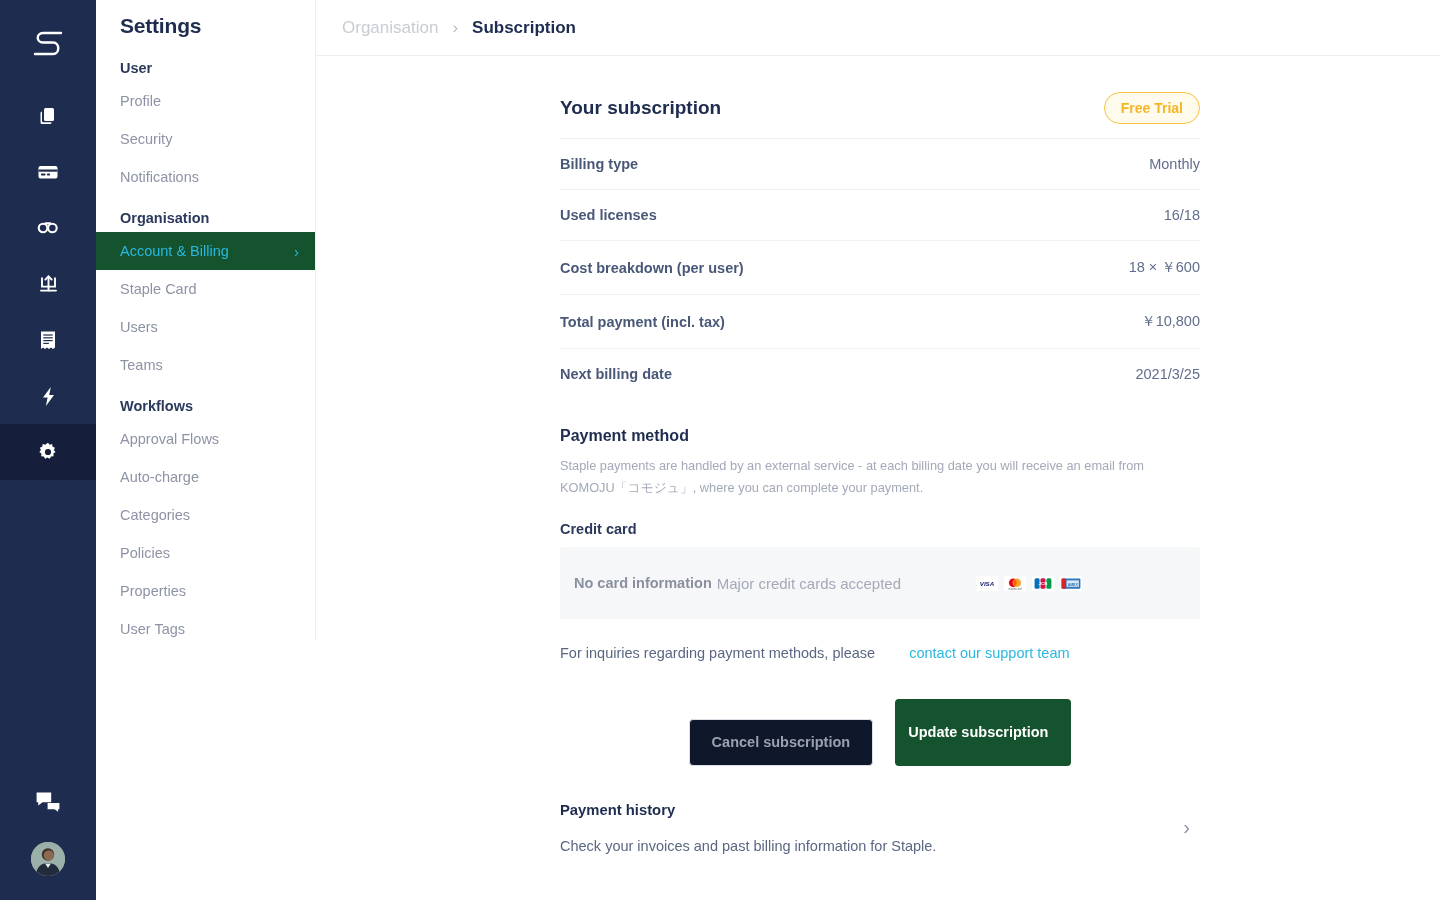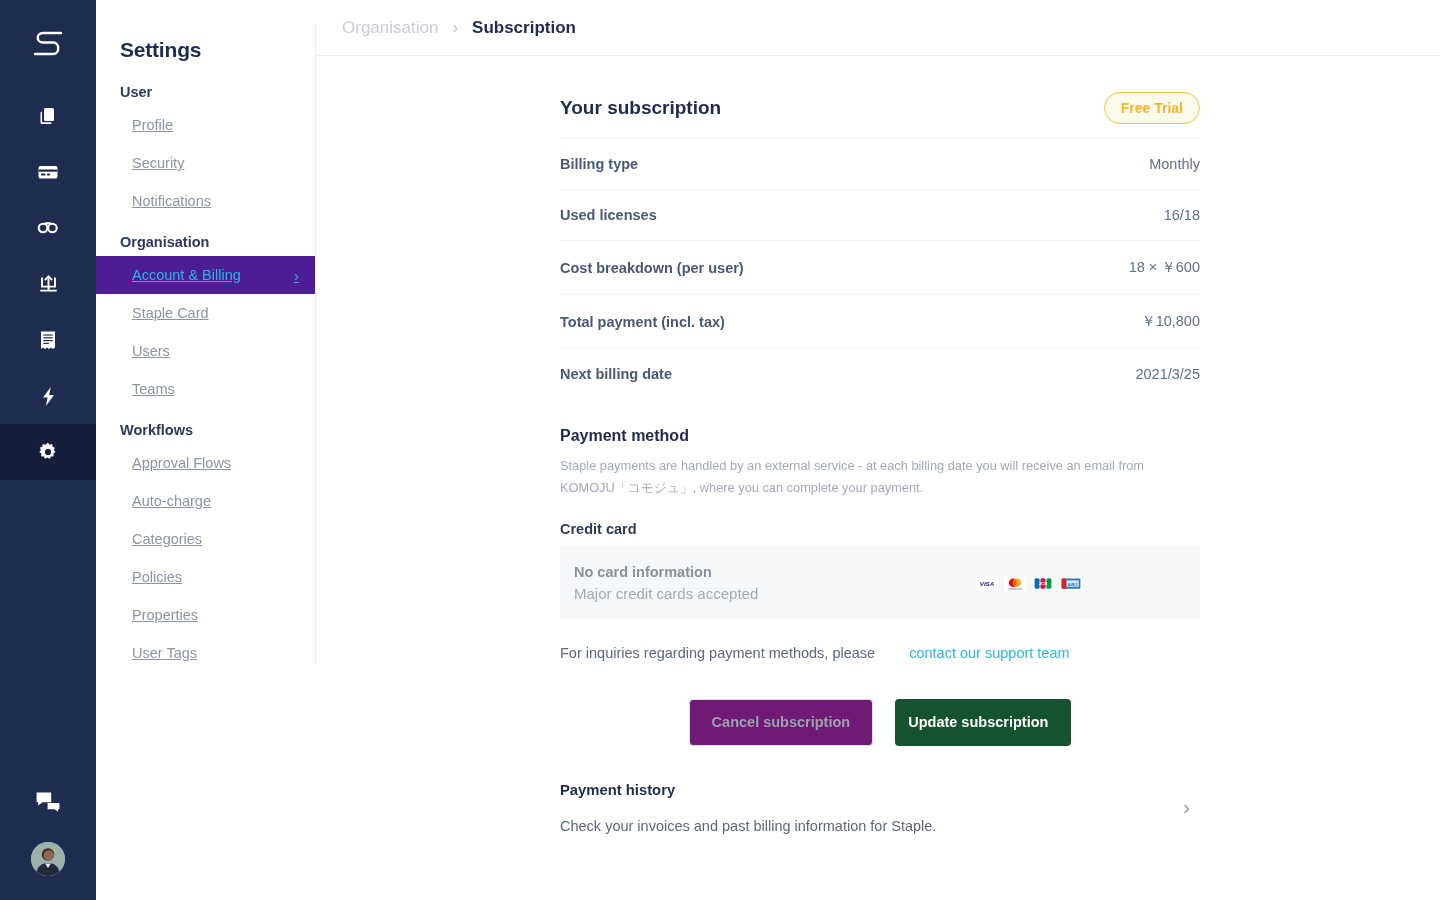--- a/index.html
+++ b/index.html
@@ -44,40 +44,38 @@
     display: block;
   }
   .avatar svg { display: block; }
 
   
   .settings {
     width: 220px; flex: 0 0 220px; height: 640px;
     background: #ffffff;
     border-right: 1px solid #eceef1;
     padding-top: 14px;
-    margin-top: 24px;
   }
   .settings-title {
     font-size: 21px; font-weight: bold; color: #1e2c4f;
     padding: 0 0 8px 24px; letter-spacing: -0.2px;
   }
   .nav-group-label {
     font-size: 14.5px; font-weight: bold; color: #2b3a5c;
     padding: 14px 0 6px 24px;
   }
   .nav-item {
     font-size: 14.5px; color: #8d93a5;
-    padding: 11px 0 11px 36px;
+    padding: 11px 0 11px 24px;
     cursor: pointer;
     display: flex; align-items: center; justify-content: space-between;
     padding-right: 16px;
-    text-decoration: underline;
   }
   .nav-item.active {
-    background: #4c1d95;
+    background: #14532d;
     color: #2bb7e0;
   }
   .nav-item .chev { color: #2bb7e0; font-size: 15px; line-height: 1; }
 
   
   .main { flex: 1 1 auto; height: 900px; background: #fff; display: flex; flex-direction: column; }
   .breadcrumb {
     height: 56px; flex: 0 0 56px;
     border-bottom: 1px solid #eceef1;
     display: flex; align-items: center;
@@ -108,36 +106,36 @@
 
   .sec-title { font-size: 16px; font-weight: bold; color: #1e2c4f; padding: 28px 0 10px; }
   .sec-desc { font-size: 12.8px; color: #a3a9b8; line-height: 1.72; max-width: 620px; }
   .sub-label { font-size: 14.5px; font-weight: bold; color: #2b3a5c; padding: 22px 0 10px; }
 
   .card-box {
     background: #f6f7f8; border-radius: 3px;
     height: 72px; display: flex; align-items: center;
     padding: 0 14px; gap: 12px;
   }
-  .card-box-texts { display: flex; flex-direction: column; gap: 5px; width: 390px; }
+  .card-box-texts { display: flex; gap: 5px; width: 390px; }
   .card-none { font-size: 14.5px; font-weight: bold; color: #8a90a0; }
   .card-sub { font-size: 15px; color: #a3a9b8; }
   .card-logos { display: flex; align-items: center; gap: 6px; }
   .clogo { width: 22px; height: 15px; border-radius: 2px; background:#fff; display:block; }
 
   .inquiry { font-size: 14.5px; color: #5b6782; padding: 26px 0 0; }
   .inquiry a { color: #2bb7e0; text-decoration: none; cursor: pointer; margin-left: 30px; }
 
   .btn-row { display: flex; justify-content: center; gap: 22px; padding: 38px 0 0; }
   .btn {
     font-size: 14.5px; font-weight: bold;
     border-radius: 4px; cursor: pointer; line-height: 1;
     padding: 15px 22px; border: 1px solid transparent;
   }
-  .btn-cancel { background: #701a75; border-color: #dde0e6; color: #9ba1b0; }
+  .btn-cancel { background: #0f172a; border-color: #dde0e6; color: #9ba1b0; margin-top: 20px; }
   .btn-update { background: #14532d; color: #fff; padding-left: 12px; }
 
   .history { display: flex; align-items: center; justify-content: space-between; padding: 36px 0 0; }
   .history-txts { display: flex; flex-direction: column; gap: 20px; }
   .history-title { font-size: 14.8px; font-weight: bold; color: #1e2c4f; }
   .history-desc { font-size: 14.5px; color: #5b6782; }
   .history-chev { color: #8d93a5; font-size: 20px; font-weight: 300; padding-right: 10px; cursor: pointer; }
 </style>
 </head>
 <body>

